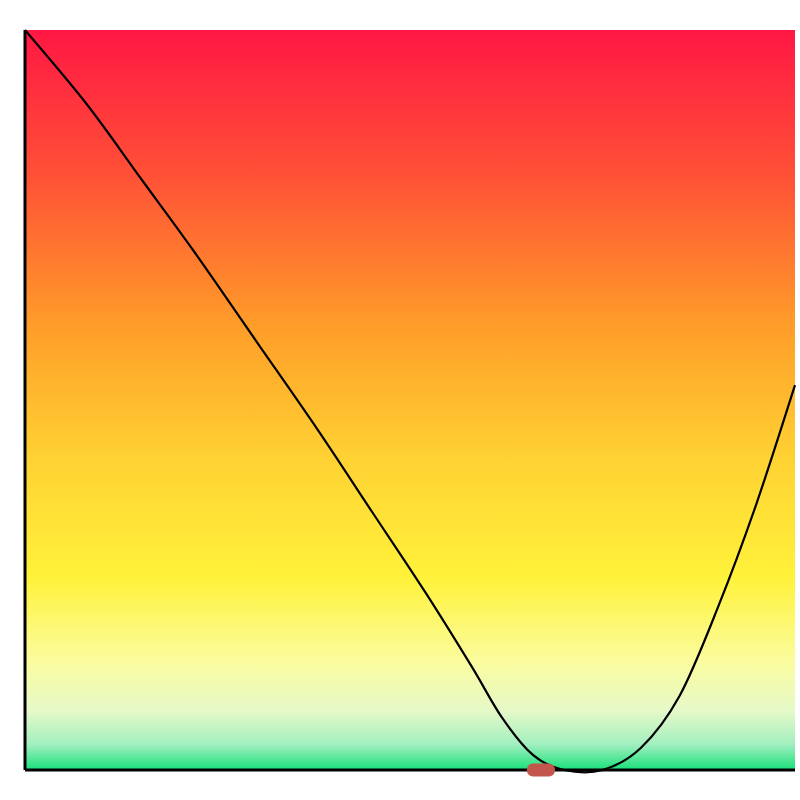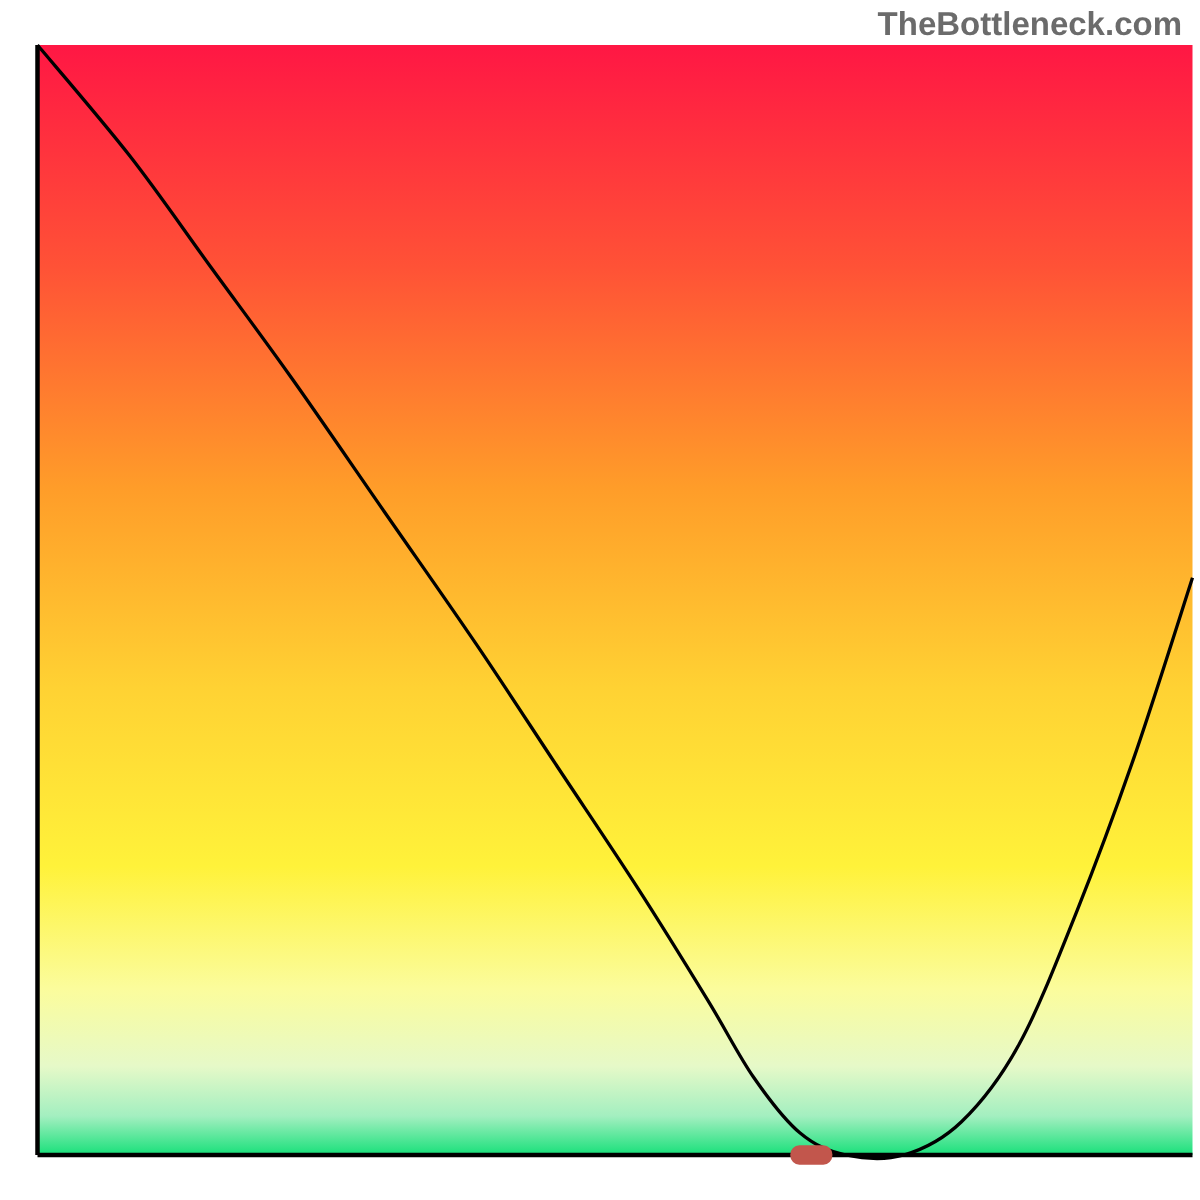--- a/index.html
+++ b/index.html
@@ -42,21 +42,20 @@
   }
   .marker {
     fill: #c2564c;
   }
 </style>
 </head>
 <body>
 
 <div class="chart-container">
 
-  <div class="watermark">TheBottleneck.com</div>
 
   <svg class="plot" width="800" height="800" viewBox="0 0 800 800">
     <defs>
       <linearGradient id="bg-grad" x1="0" y1="0" x2="0" y2="1">
           <stop offset="0.00%" stop-color="#ff1744"></stop>
           <stop offset="20.00%" stop-color="#ff5236"></stop>
           <stop offset="40.00%" stop-color="#ff9d29"></stop>
           <stop offset="58.00%" stop-color="#ffd233"></stop>
           <stop offset="74.00%" stop-color="#fff23a"></stop>
           <stop offset="85.00%" stop-color="#fbfc9c"></stop>

